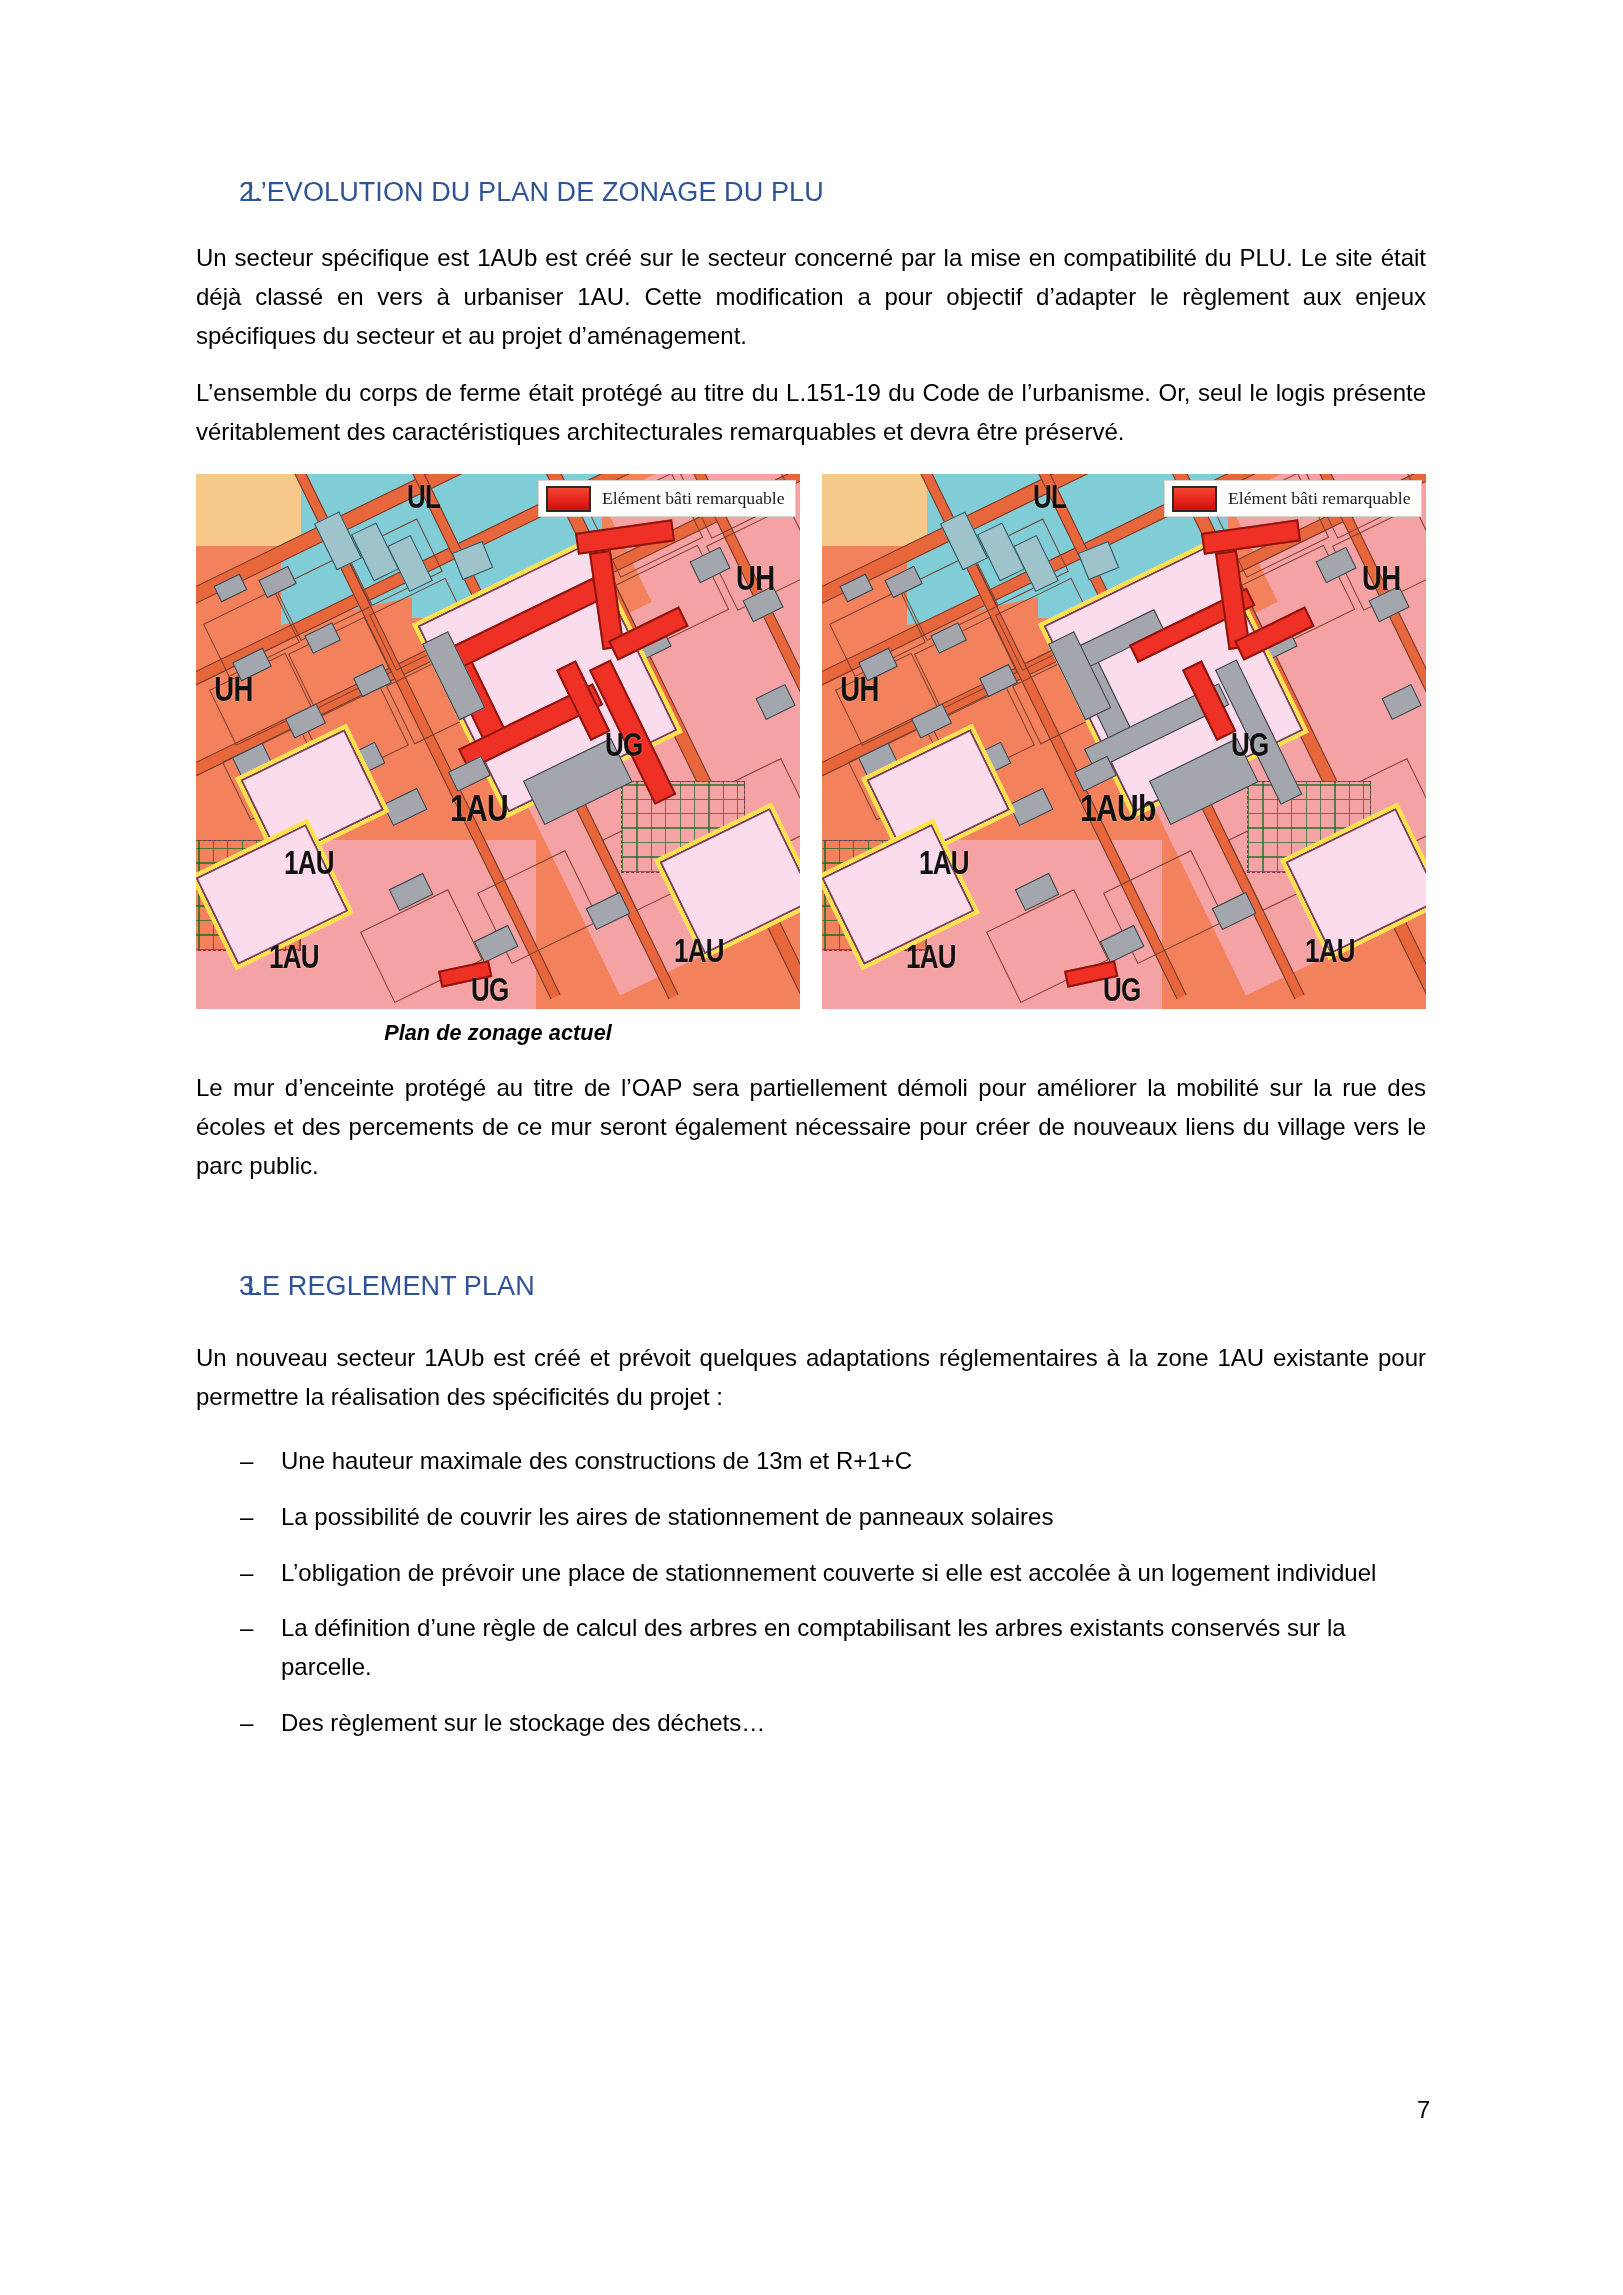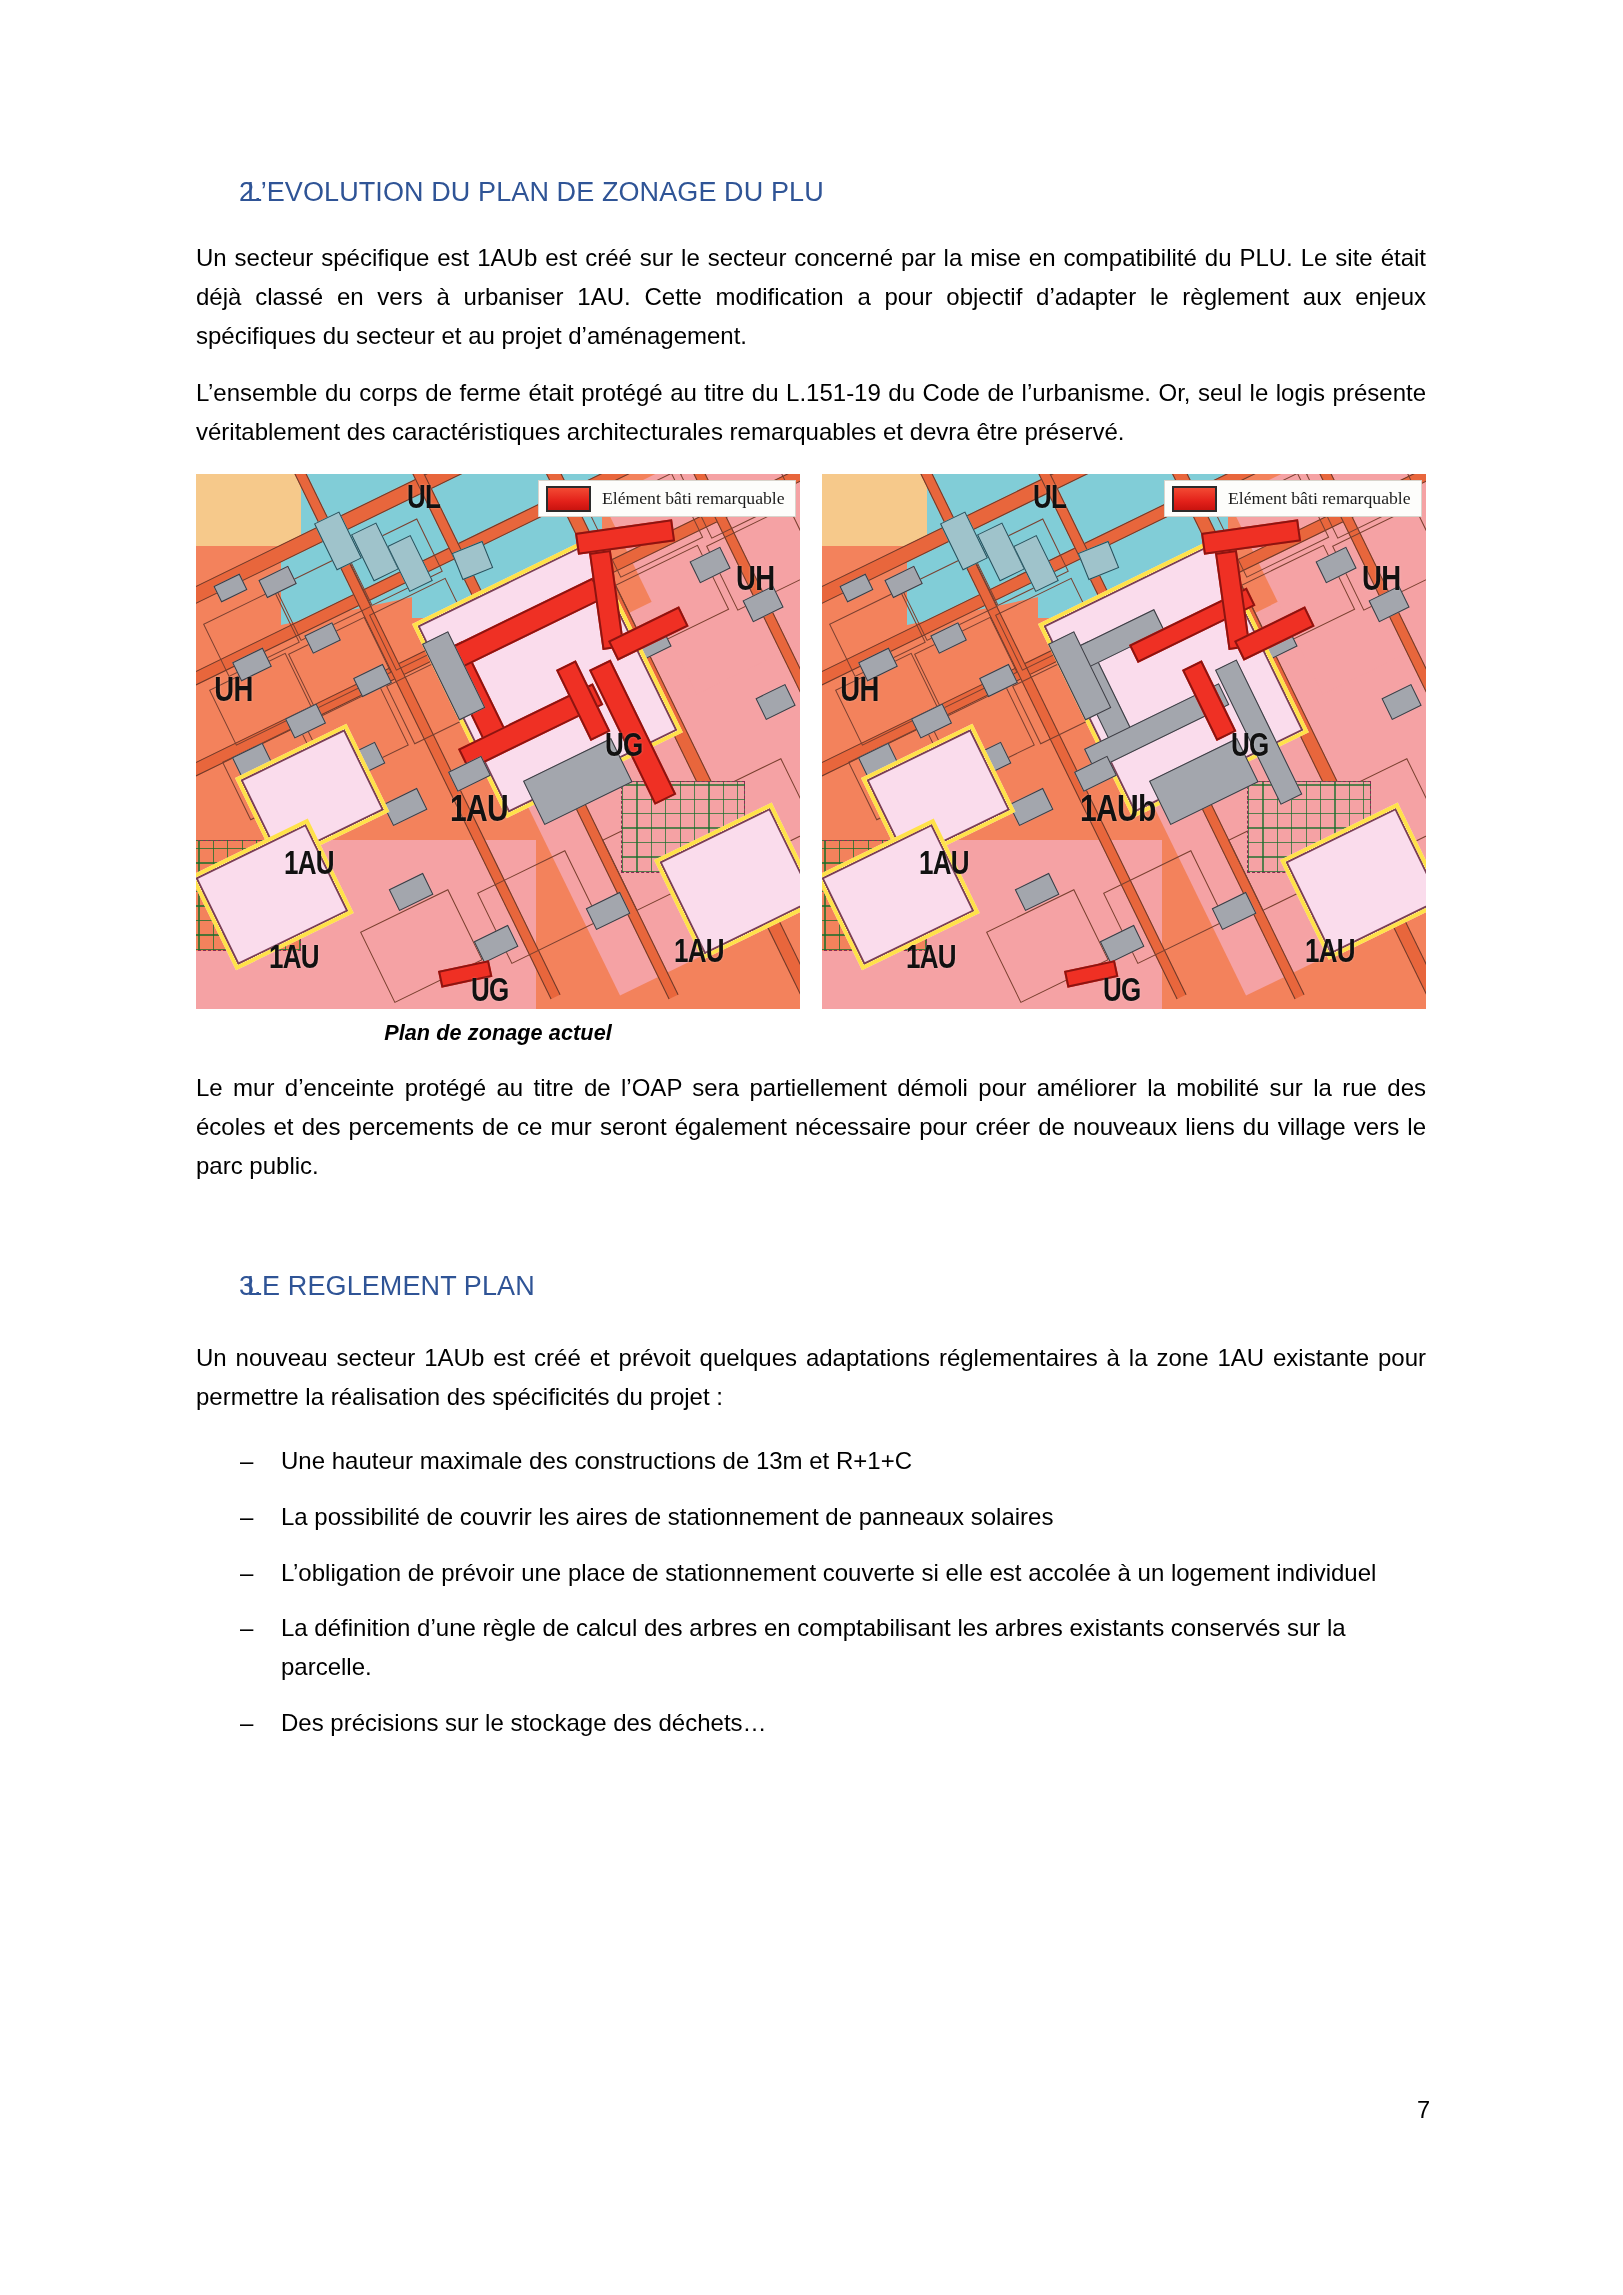--- a/index.html
+++ b/index.html
@@ -489,21 +489,21 @@
       <li>
         <span class="dash">–</span>
         <span>L’obligation de prévoir une place de stationnement couverte si elle est accolée à un logement individuel</span>
       </li>
       <li>
         <span class="dash">–</span>
         <span>La définition d’une règle de calcul des arbres en comptabilisant les arbres existants conservés sur la parcelle.</span>
       </li>
       <li>
         <span class="dash">–</span>
-        <span>Des précisions sur le stockage des déchets…</span>
+        <span>Des règlement sur le stockage des déchets…</span>
       </li>
     </ul>
 
   </div>
 
   <div class="pagenum">7</div>
 
 </div>
 
 

